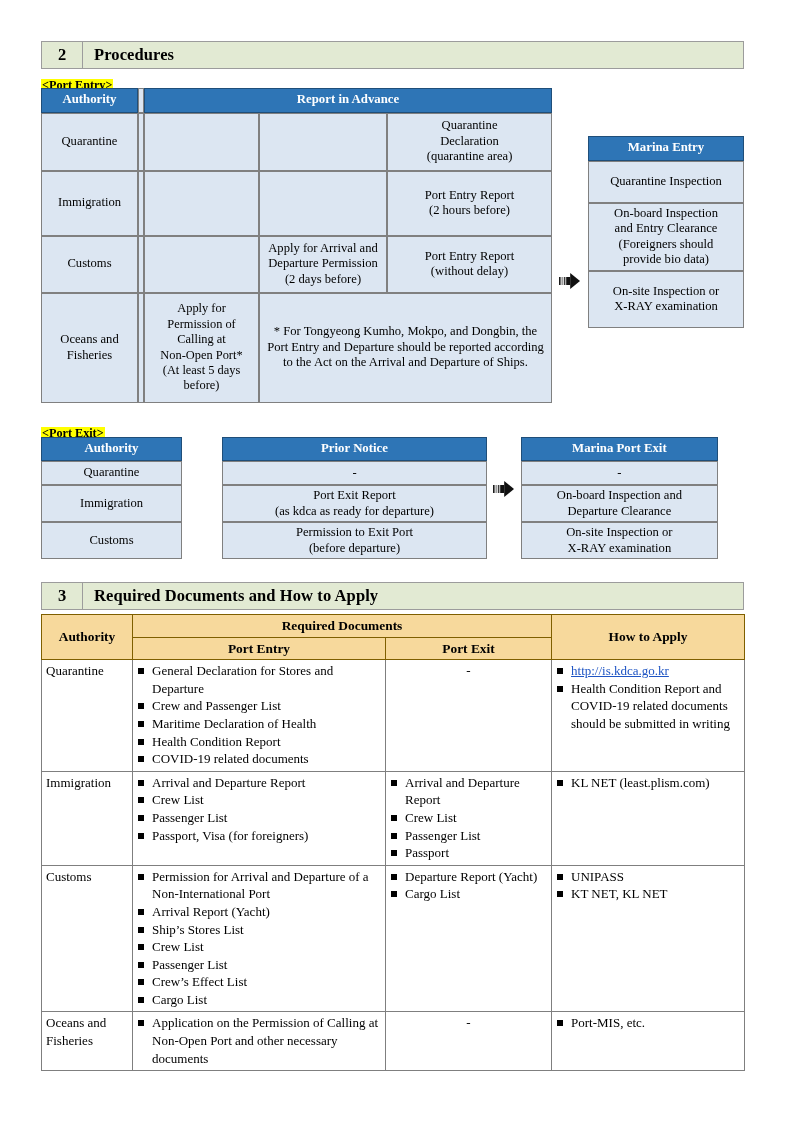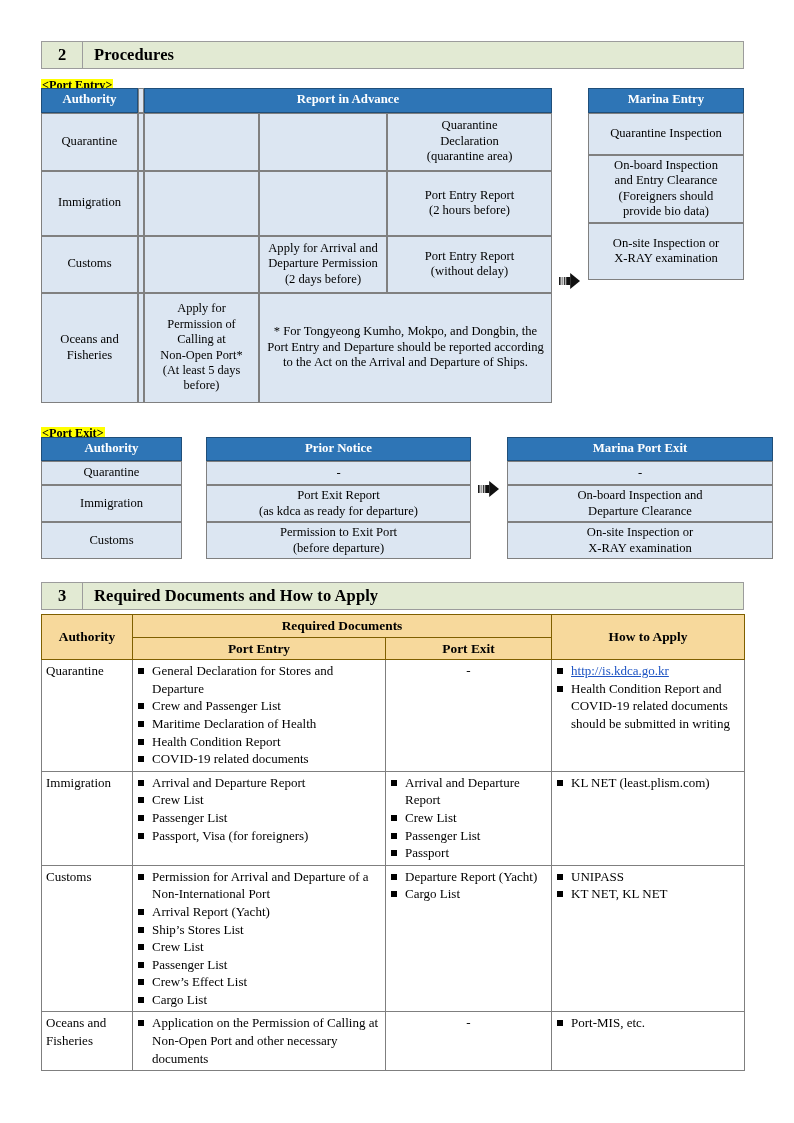--- a/index.html
+++ b/index.html
@@ -101,26 +101,26 @@
   .pe-row { display: flex; align-items: flex-start; }
   .pe-left { width: 511px; }
   .pe-arrow {
     width: 36px;
     display: flex;
     align-items: center;
     justify-content: center;
     align-self: stretch;
     padding-top: 72px;
   }
-  .pe-right { width: 156px; }
+  .pe-right { width: 156px; margin-top: 48px; }
 
   
   .px-row { display: flex; align-items: flex-start; }
   .px-auth { width: 141px; }
-  .px-mid  { width: 265px; margin-left: 24px; }
+  .px-mid  { width: 265px; margin-left: 40px; }
   .px-arrow {
     width: 36px;
     display: flex; align-items: center; justify-content: center;
     padding-top: 44px;
   }
   .px-right { width: 237px; }
 
   
   table.docs {
     border-collapse: collapse;
@@ -333,21 +333,21 @@
           <rect x="0" y="4" width="1.6" height="8" fill="#1a1a1a"></rect>
           <rect x="2.4" y="4" width="1.6" height="8" fill="#9a9a9a"></rect>
           <rect x="4.8" y="4" width="1.6" height="8" fill="#3a3a3a"></rect>
           <rect x="7.2" y="4" width="4" height="8" fill="#111111"></rect>
           <polygon points="11.2,0 21,8 11.2,16" fill="#111111"></polygon>
         </svg>
       </span>
     </div>
 
     <div class="px-right">
-      <table class="flow" style="width:266px;">
+      <table class="flow" style="width:197px;">
         <tbody>
             <tr>
           <th>Marina Port Exit</th>
         </tr>
         <tr style="height:24px;">
           <td>-</td>
         </tr>
         <tr style="height:37px;">
           <td style="white-space:pre-line;">On-board Inspection and
 Departure Clearance</td>

